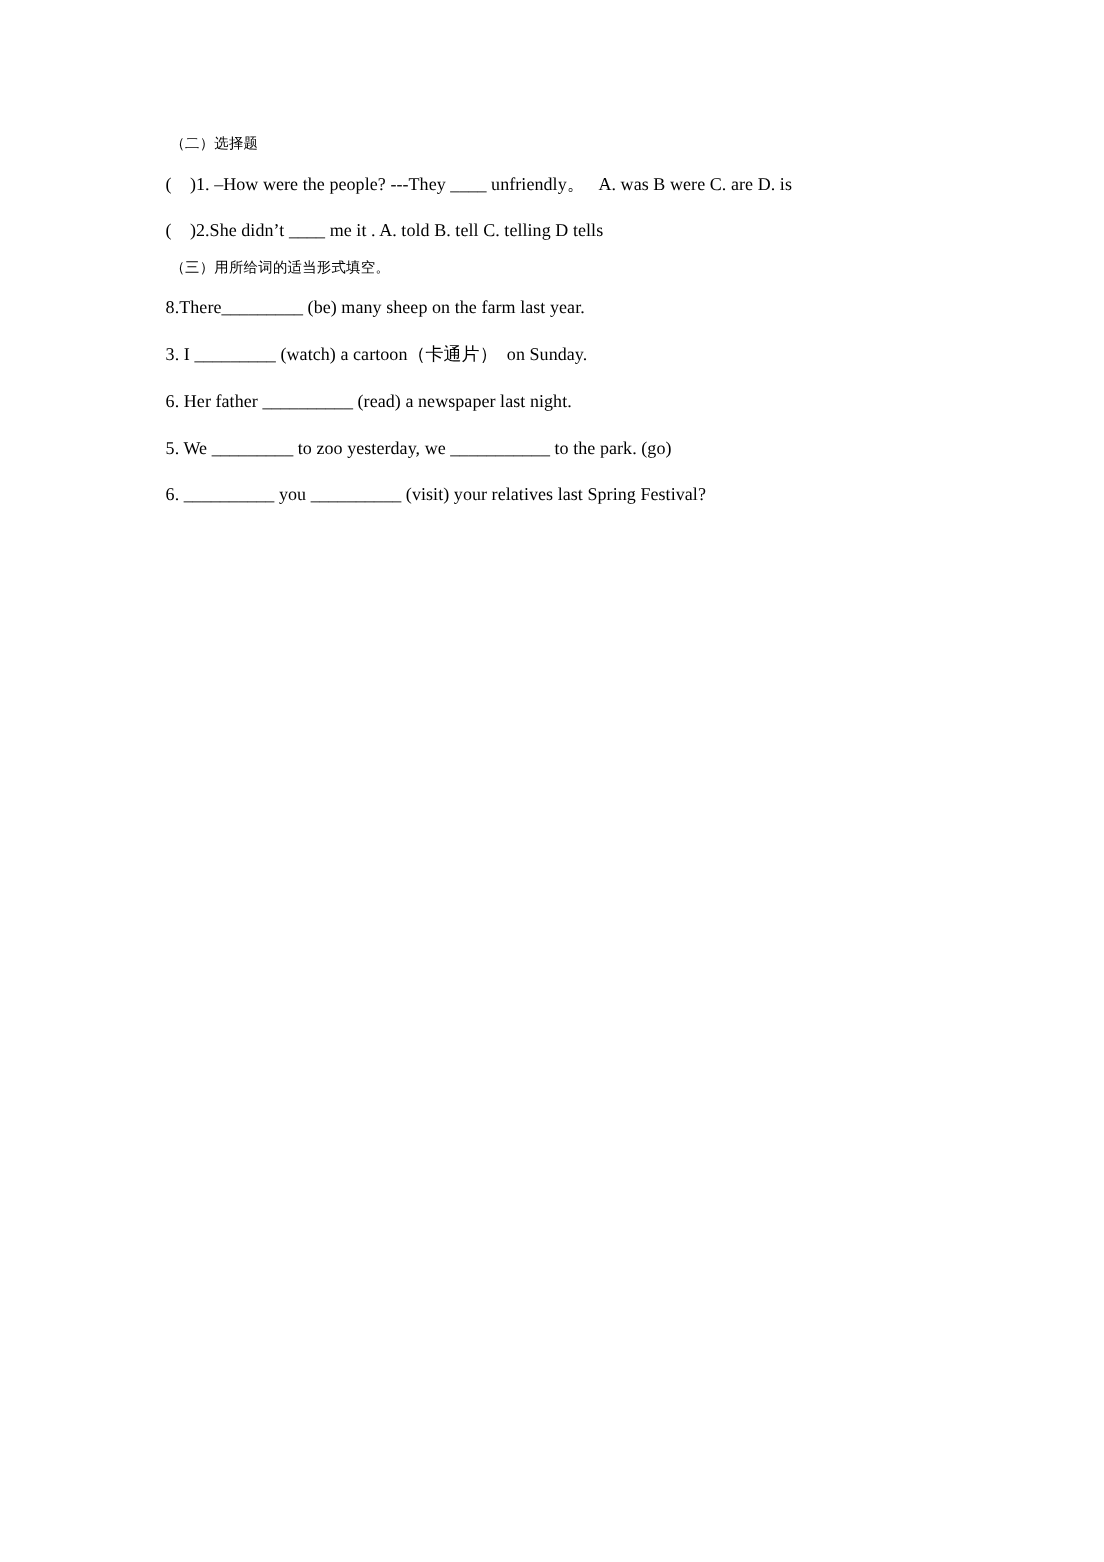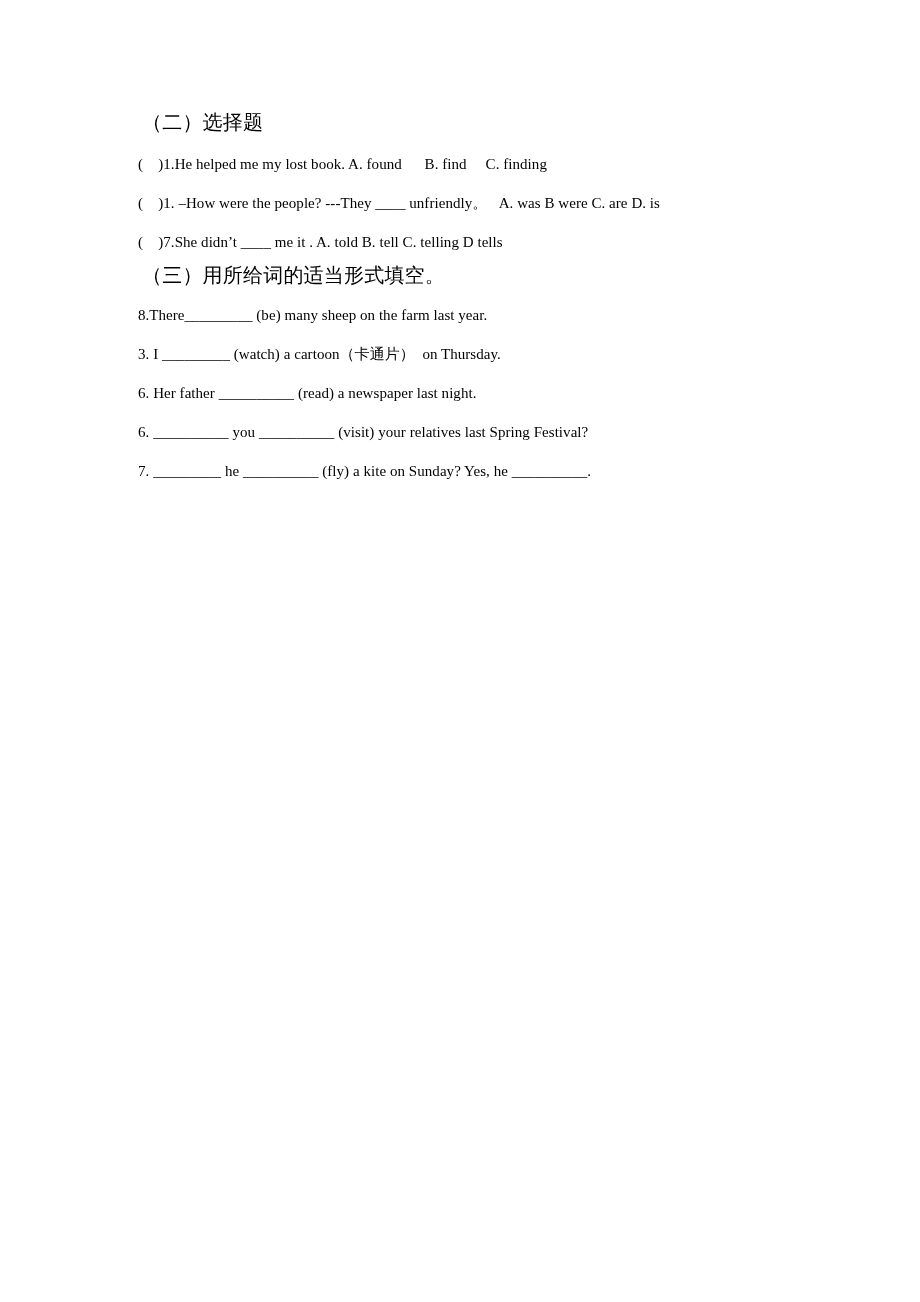--- a/index.html
+++ b/index.html
@@ -60,46 +60,45 @@
   .mc-list .q-line {
     margin-bottom: 21px;
   }
   .mc-list .q-line.last-mc {
     margin-bottom: 14px;
   }
   .fill-list .q-line {
     margin-bottom: 21px;
   }
   .cjk {
-    font-family: Liberation Mono, monospace;
-    font-size: 20px;
+    font-family: Liberation Sans, sans-serif;
+    font-size: 12px;
   }
 </style>
 </head>
 <body>
 
 <div class="page">
   <div class="content">
 
     <div class="section-block">
       <p class="section-heading section-two-heading cjk">（二）选择题</p>
 
       <div class="mc-list">
-        <p class="q-line">(    )1.He helped me my lost book. A. found      B. find     C. finding</p>
         <p class="q-line">(    )1. –How were the people? ---They ____ unfriendly。   A. was B were C. are D. is</p>
-        <p class="q-line last-mc">(    )7.She didn’t ____ me it . A. told B. tell C. telling D tells</p>
+        <p class="q-line last-mc">(    )2.She didn’t ____ me it . A. told B. tell C. telling D tells</p>
       </div>
     </div>
 
     <div class="section-block">
       <p class="section-heading section-three-heading cjk">（三）用所给词的适当形式填空。</p>
 
       <div class="fill-list">
         <p class="q-line">8.There_________ (be) many sheep on the farm last year.</p>
-        <p class="q-line">3. I _________ (watch) a cartoon（卡通片）  on Thursday.</p>
+        <p class="q-line">3. I _________ (watch) a cartoon（卡通片）  on Sunday.</p>
         <p class="q-line">6. Her father __________ (read) a newspaper last night.</p>
+        <p class="q-line">5. We _________ to zoo yesterday, we ___________ to the park. (go)</p>
         <p class="q-line">6. __________ you __________ (visit) your relatives last Spring Festival?</p>
-        <p class="q-line">7. _________ he __________ (fly) a kite on Sunday? Yes, he __________.</p>
       </div>
     </div>
 
   </div>
 </div>
 
 </body></html>

